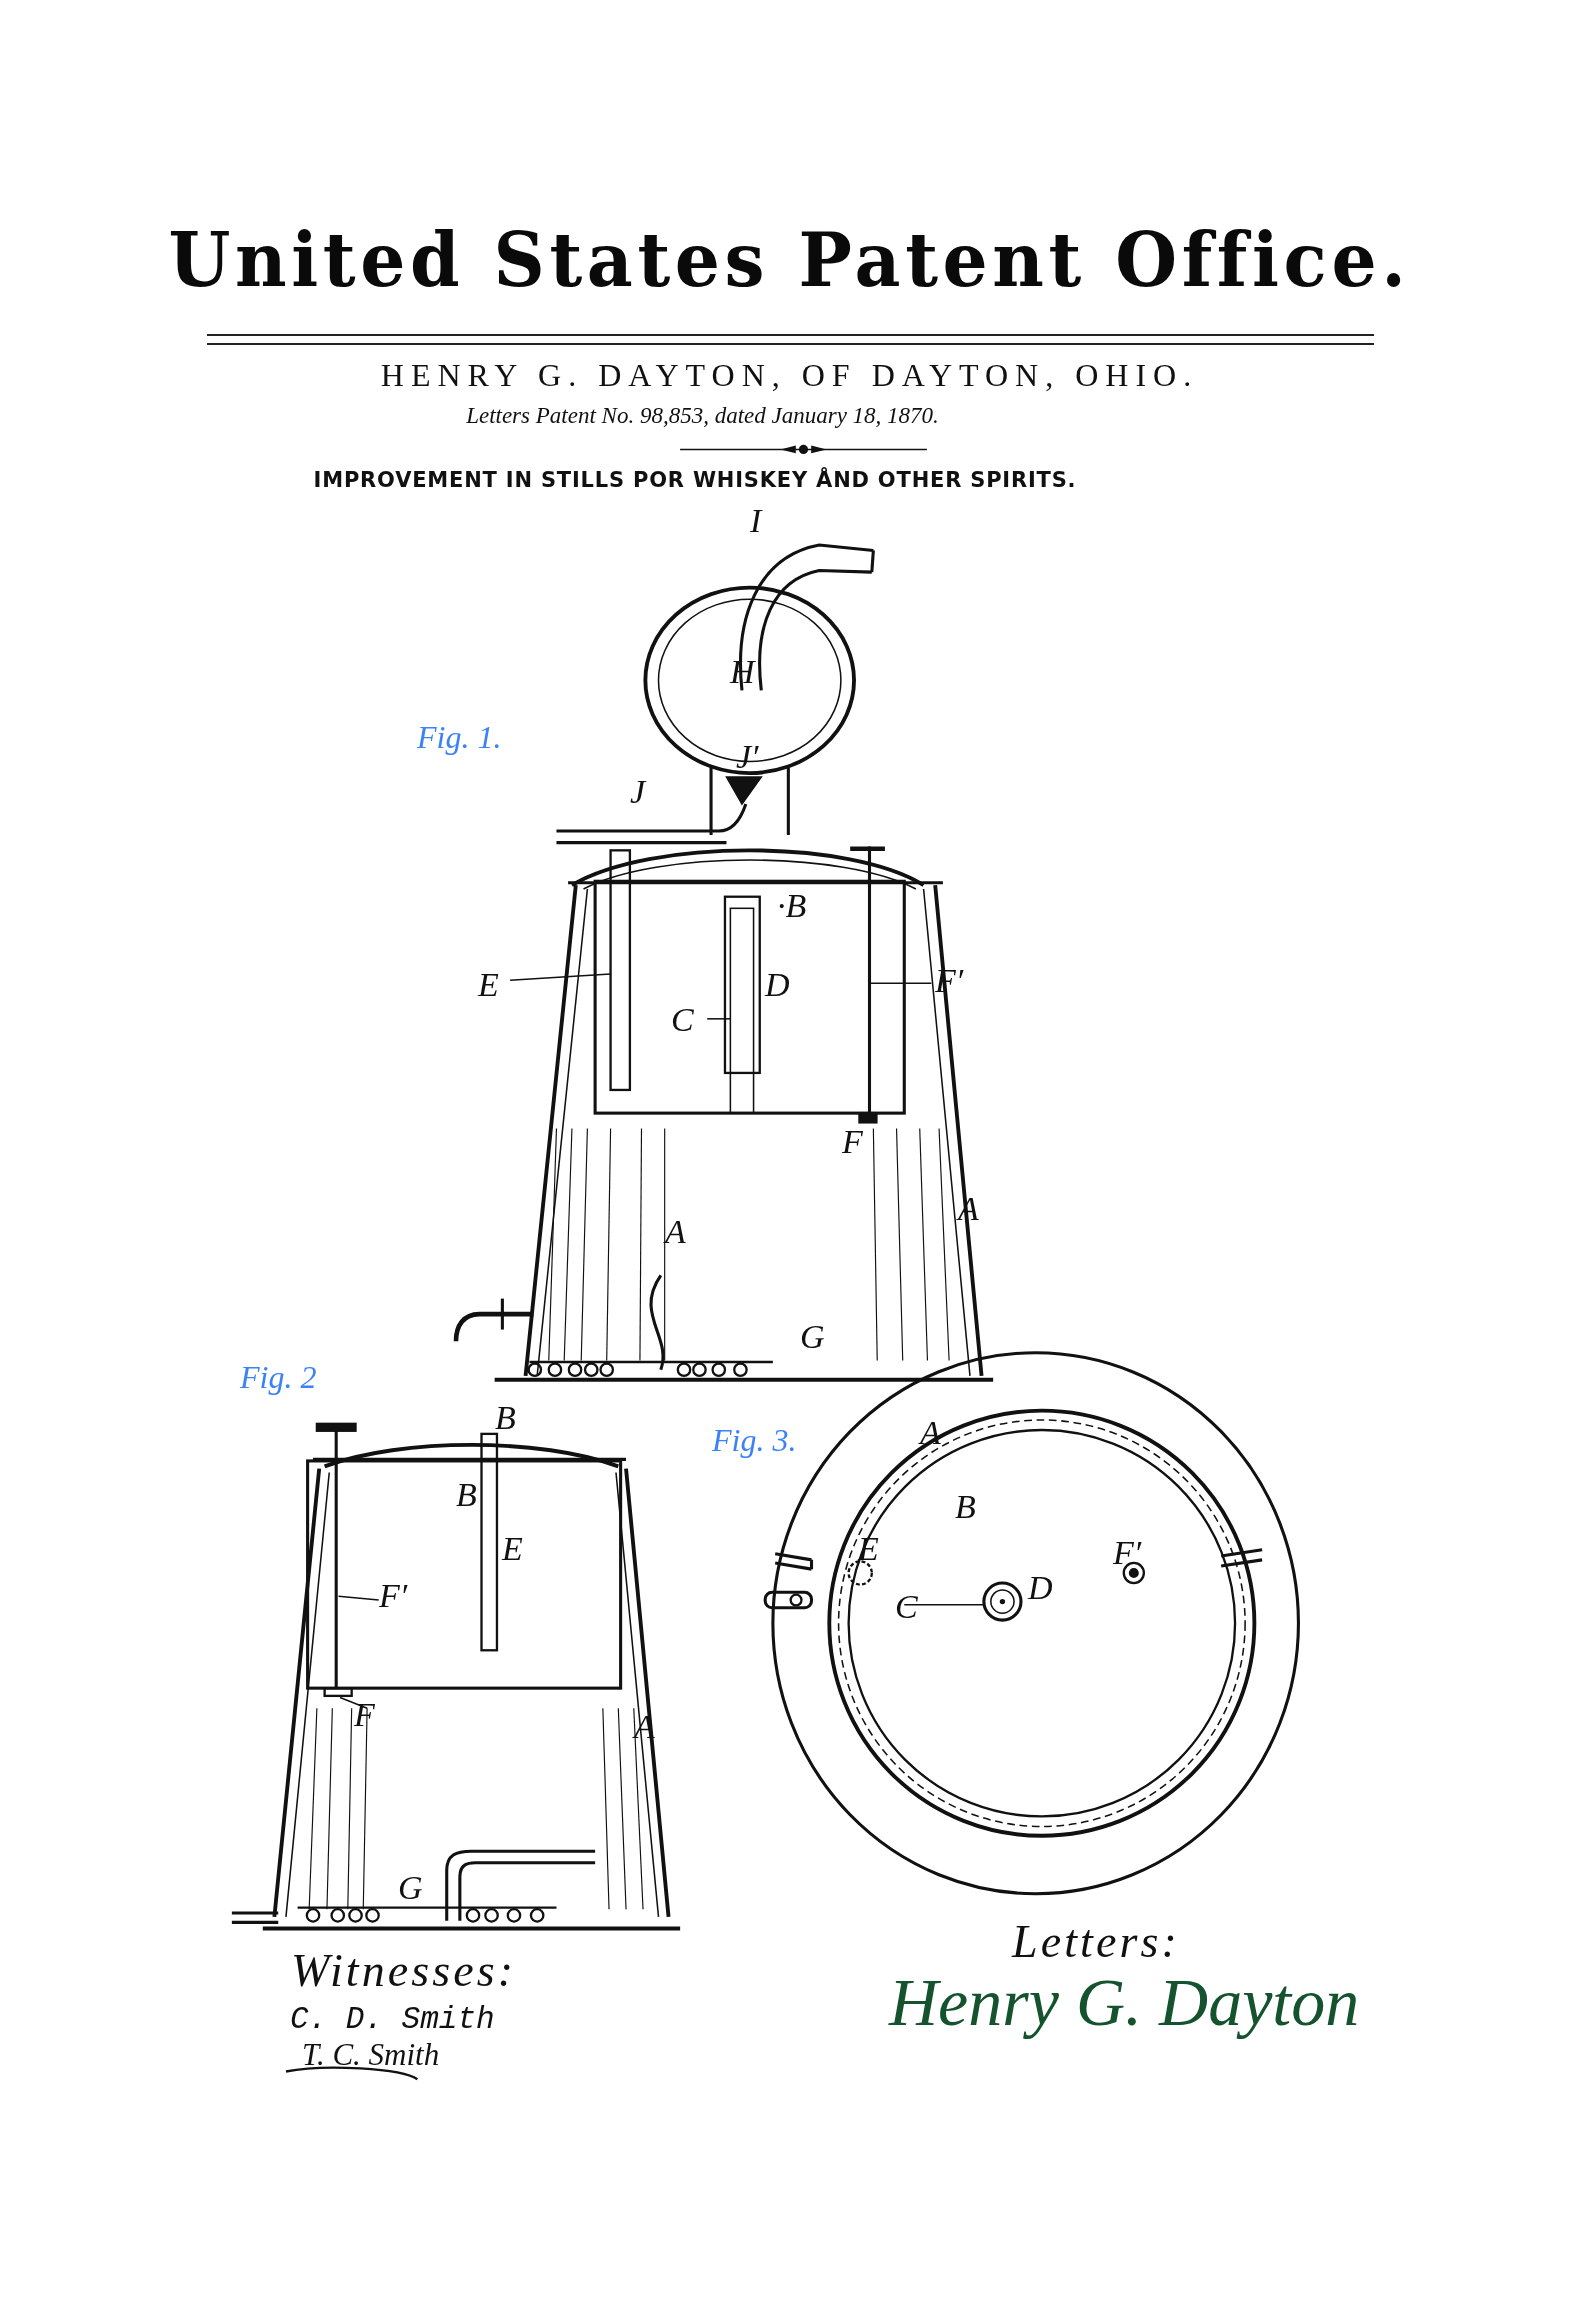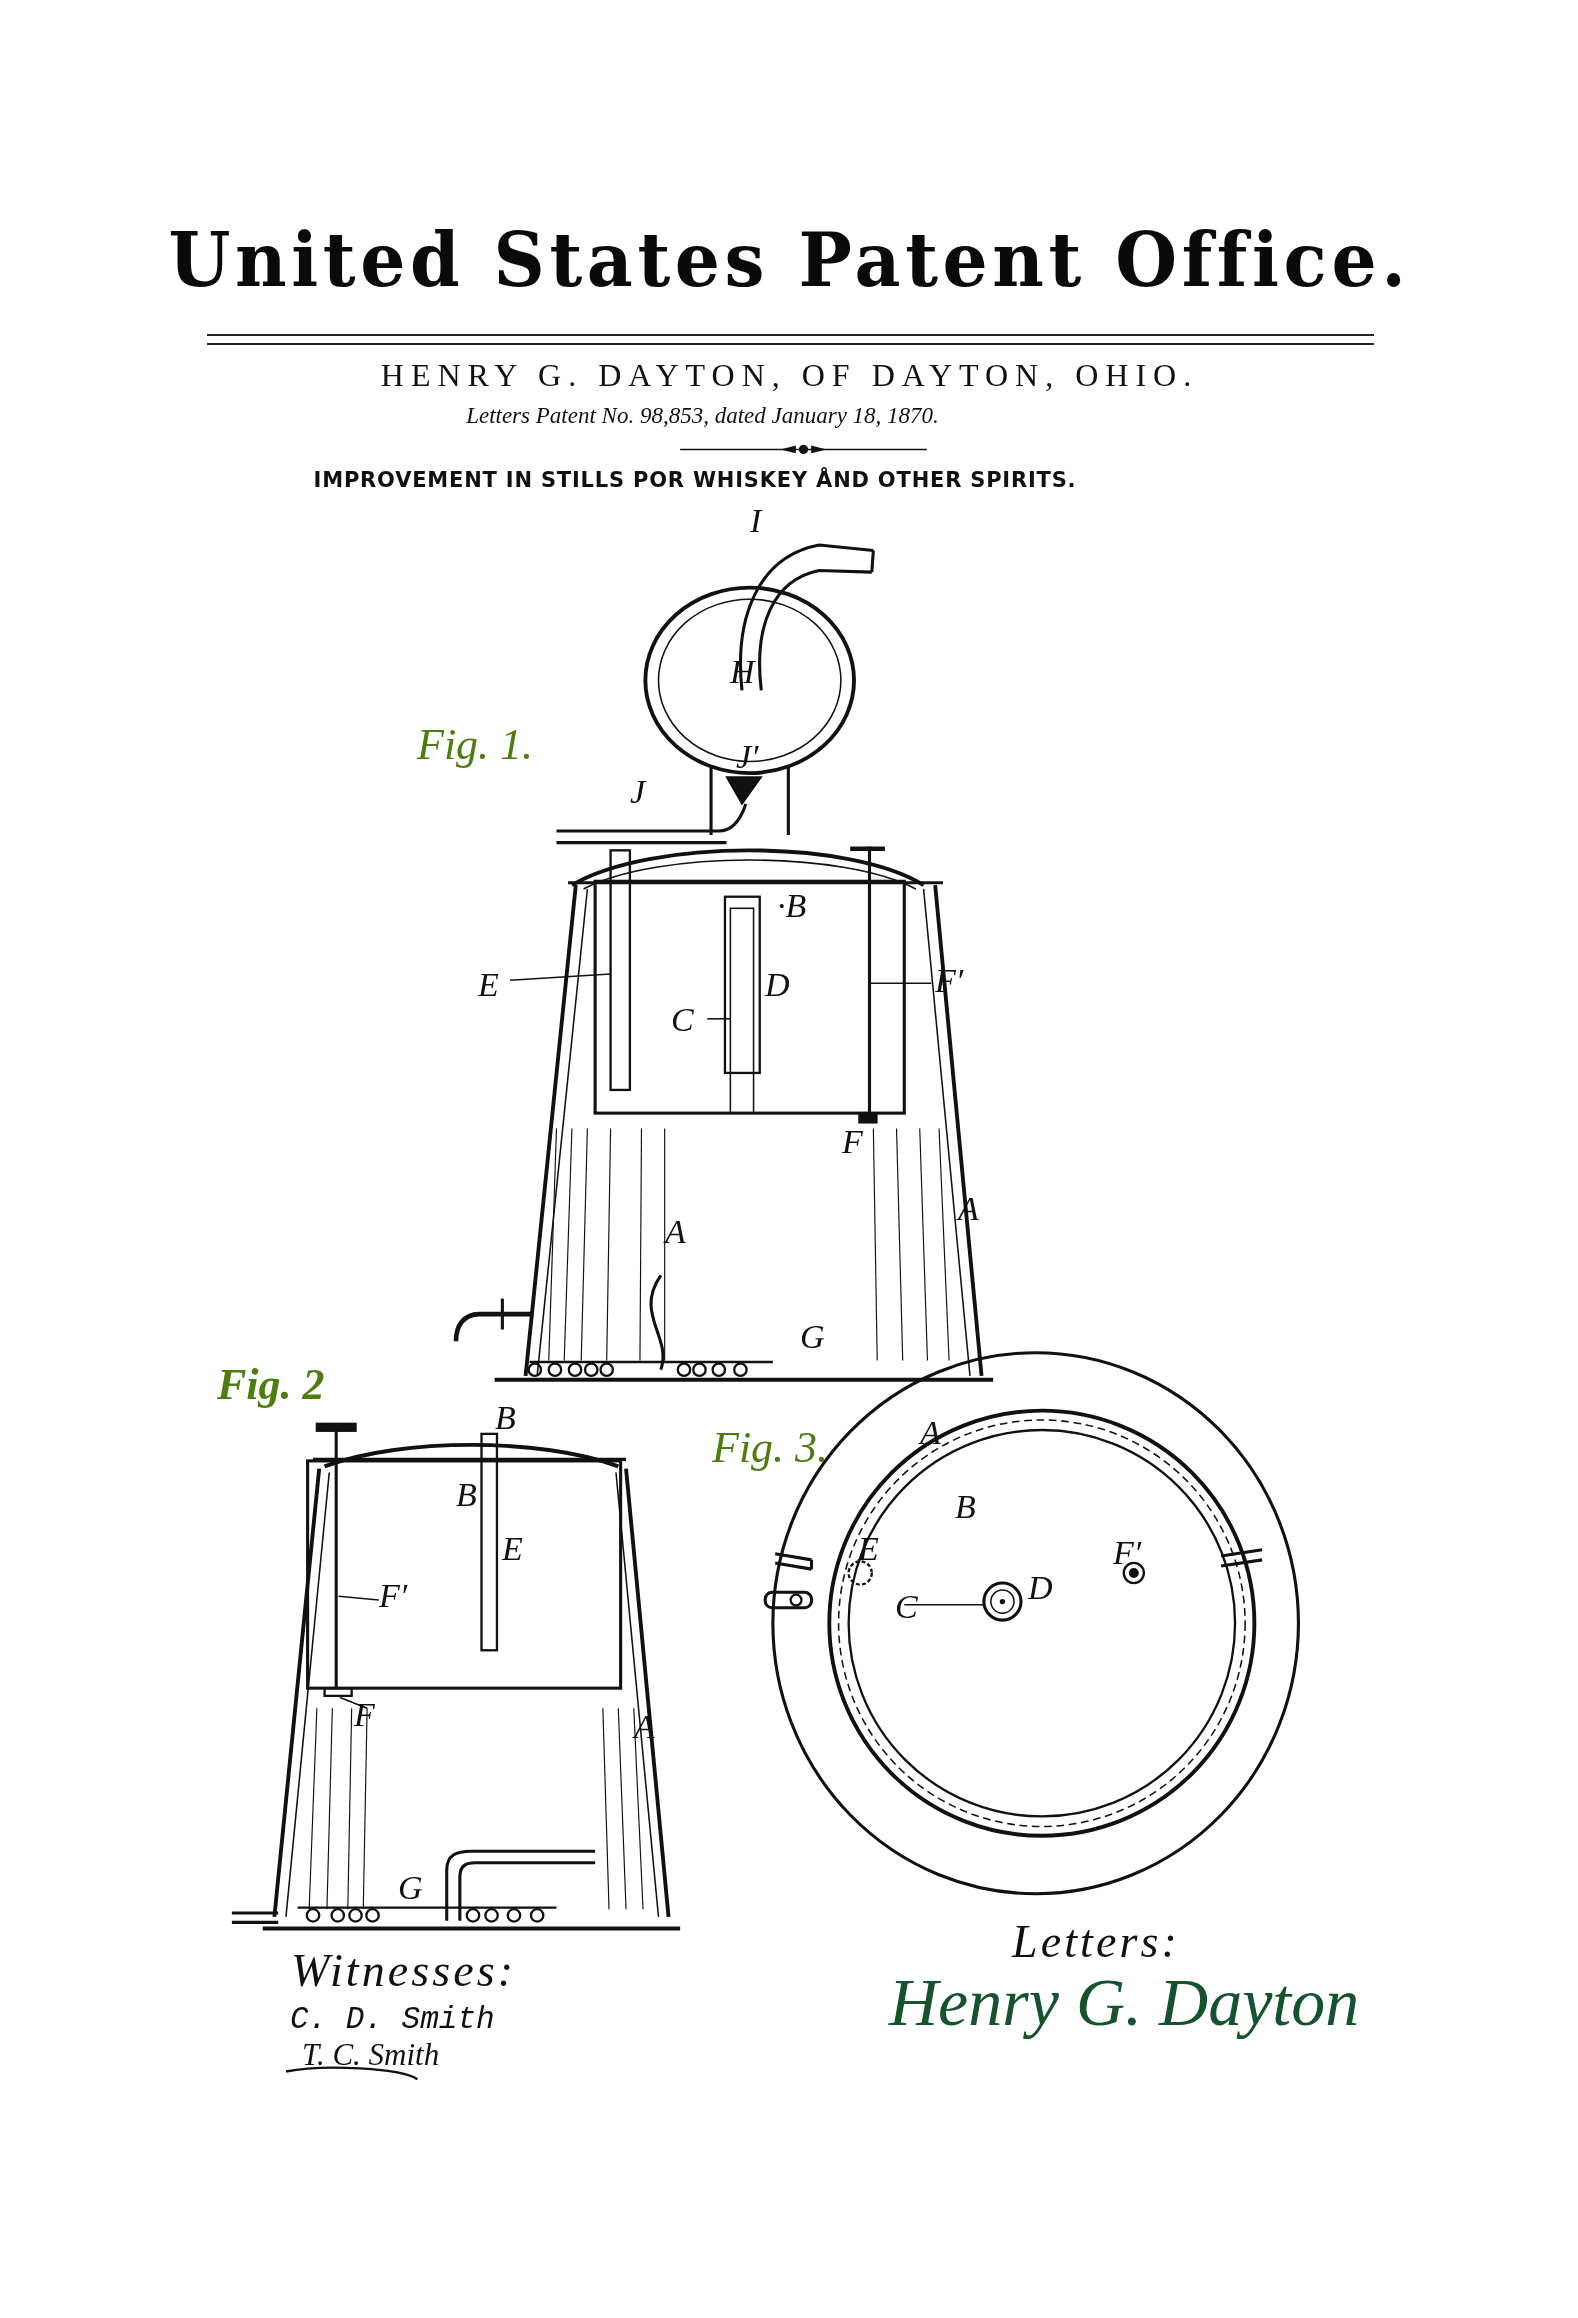--- a/index.html
+++ b/index.html
@@ -17,21 +17,21 @@
   }
   .patent-line {
     left:0; width:1405px; top:403px; text-align:center;
     font-family:"Liberation Serif", serif; font-style:italic; font-size:23px; color:#111;
   }
   .ornament { left:680px; top:444px; width:247px; height:10.8px; }
   .subject {
     left:0; width:1390px; top:468px; text-align:center;
     font-family:"DejaVu Sans", sans-serif; font-weight:bold; font-size:21px; letter-spacing:0.8px; color:#111;
   }
-  .fig-label { font-family:"Liberation Serif", serif; font-style:italic; font-size:44px; color:#4d7c0f; }
+  .fig-label { font-family:"Liberation Serif", serif; font-style:italic; font-size:32px; color:#3b82f6; }
   .part { font-family:"Liberation Serif", serif; font-style:italic; font-size:34px; color:#111; }
   .sig-head { font-family:"Liberation Serif", serif; font-style:italic; font-size:46px; letter-spacing:3.1px; color:#111; }
   .sig { font-family:"Liberation Serif", serif; font-style:italic; font-size:31px; color:#111; }
   .sig-big { font-family:"Liberation Serif", serif; font-style:italic; font-size:68px; color:#14532d; }
   svg.drawing { position:absolute; left:0; top:0; }
 </style>
 </head>
 <body>
 
 <div class="abs title">United States Patent Office.</div>
@@ -183,21 +183,21 @@
     <path d="M1003 2010 L1050 2018 M1003 2022 L1050 2030 M1050 2018 L1050 2030" stroke-width="4"></path>
     <path d="M1580 2013 L1633 2005 M1580 2026 L1633 2018" stroke-width="4"></path>
     <rect x="990" y="2060" width="60" height="20" rx="9" stroke-width="4"></rect>
     <circle cx="1030" cy="2070" r="7" stroke-width="3"></circle>
   </g>
 
   <path d="M370 2680 C420 2670 520 2676 540 2690" stroke-width="3"></path>
 </svg>
 
 <div class="abs fig-label" style="left:417px;top:719px;">Fig. 1.</div>
-<div class="abs fig-label" style="left:217px;top:1359px;font-weight:bold;">Fig. 2</div>
+<div class="abs fig-label" style="left:240px;top:1359px;">Fig. 2</div>
 <div class="abs fig-label" style="left:712px;top:1422px;">Fig. 3.</div>
 
 <div class="abs part" style="left:750px;top:502px;">I</div>
 <div class="abs part" style="left:730px;top:653px;">H</div>
 <div class="abs part" style="left:736px;top:738px;">J′</div>
 <div class="abs part" style="left:630px;top:773px;">J</div>
 <div class="abs part" style="left:777px;top:887px;">·B</div>
 <div class="abs part" style="left:478px;top:966px;">E</div>
 <div class="abs part" style="left:671px;top:1001px;">C</div>
 <div class="abs part" style="left:765px;top:966px;">D</div>

